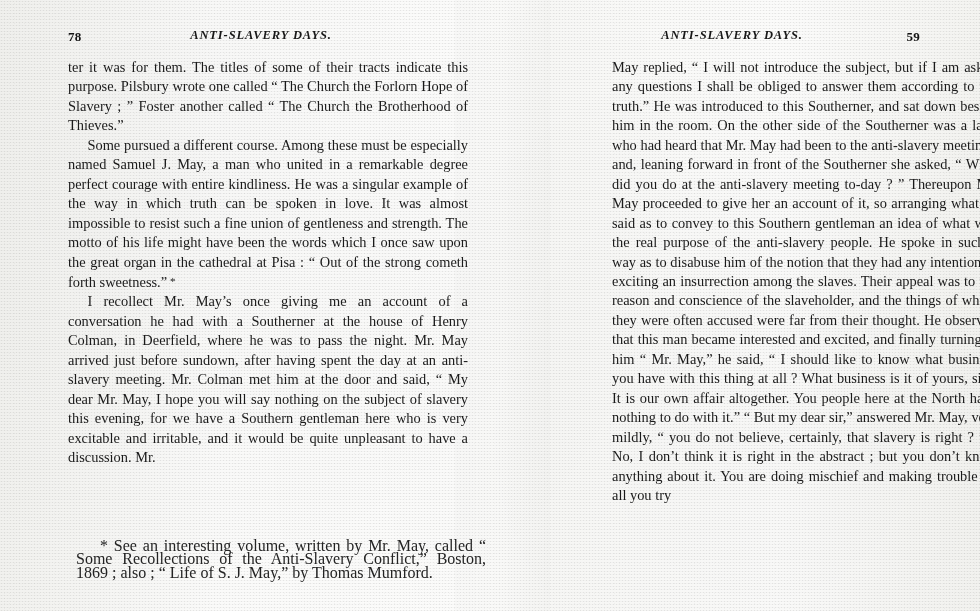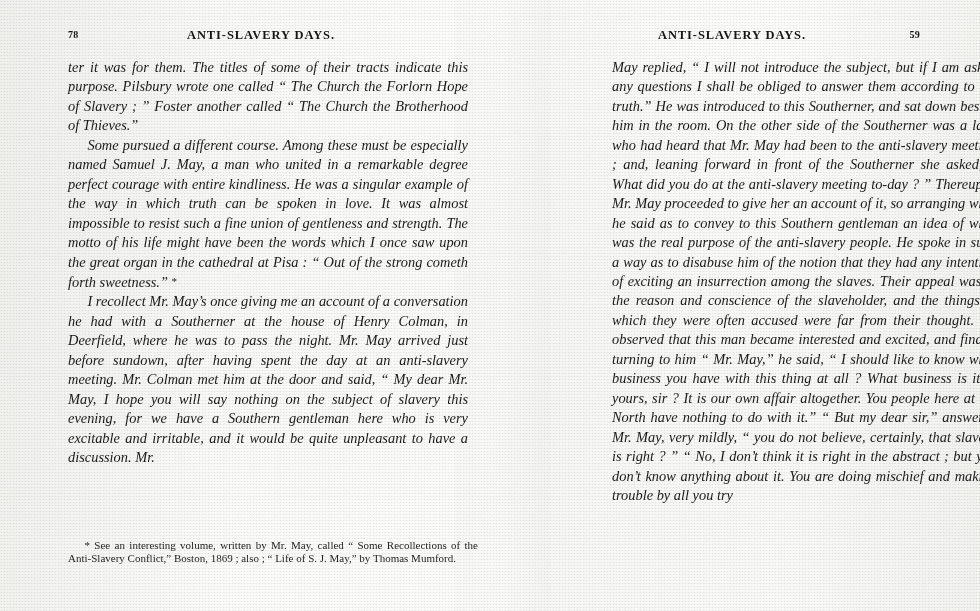--- a/index.html
+++ b/index.html
@@ -55,63 +55,63 @@
   .page-right { left: 500px; width: 480px; }
 
   .running-head {
     position: absolute;
     top: 28px;
     left: 0;
     right: 0;
     height: 16px;
     font-size: 12.5px;
     letter-spacing: 0.9px;
+    font-style: italic;
     font-weight: 700;
     text-align: center;
     color: #171717;
   }
   .page-left  .running-head { padding-left: 22px; }
   .page-right .running-head { padding-right: 16px; }
 
   .folio {
     position: absolute;
     top: 29px;
-    font-size: 10px;
+    font-size: 13px;
     font-weight: 700;
     color: #141414;
     letter-spacing: 0.3px;
   }
   .folio-left  { left: 68px; }
   .folio-right { right: 60px; }
 
   .column {
     position: absolute;
     top: 58px;
     font-size: 14.4px;
     line-height: 19.45px;
     text-align: justify;
     text-justify: inter-word;
     color: #1a1a1a;
-    font-style: italic;
   }
   .col-left  { left: 68px;  width: 400px; }
   .col-right { left: 112px; width: 385px; }
 
   .column p {
     margin: 0;
     text-indent: 1.35em;
   }
   .column p.no-indent { text-indent: 0; }
 
   .footnote {
     position: absolute;
-    left: 68px;
+    left: 76px;
     top: 539px;
     width: 410px;
-    font-size: 11px;
+    font-size: 16px;
     line-height: 13.4px;
     text-align: justify;
     color: #242424;
   }
   .footnote p {
     margin: 0;
     text-indent: 1.5em;
   }
 
   .fn-marker {

